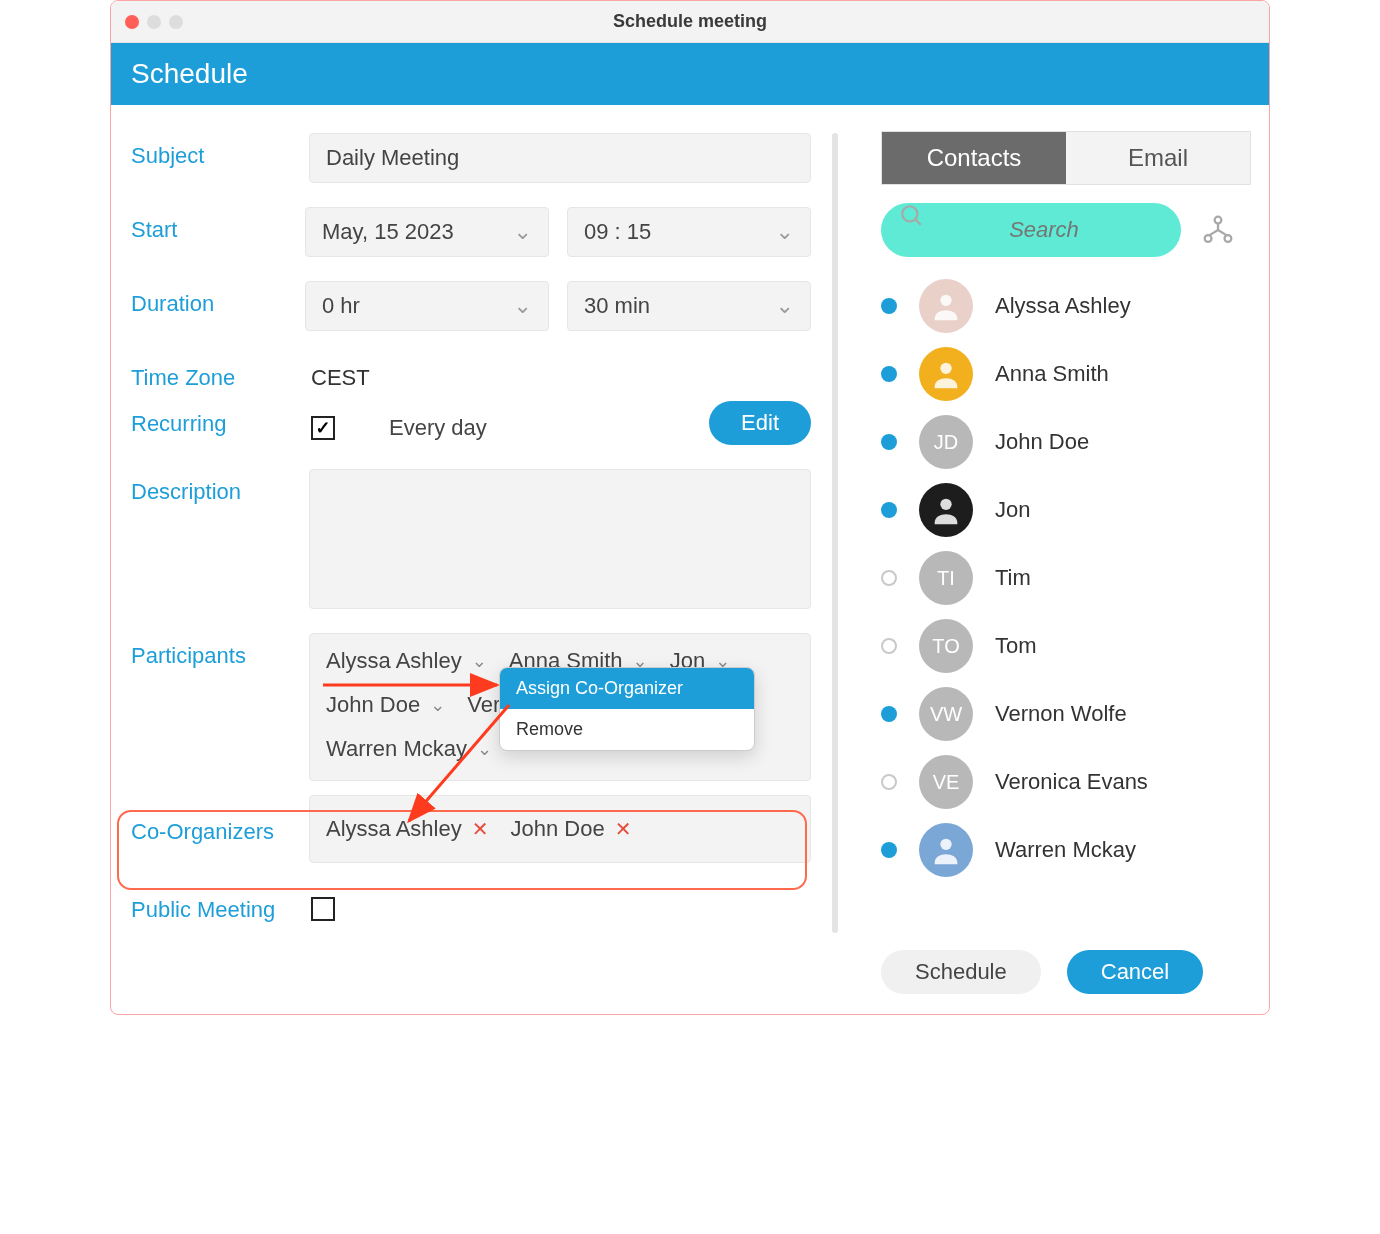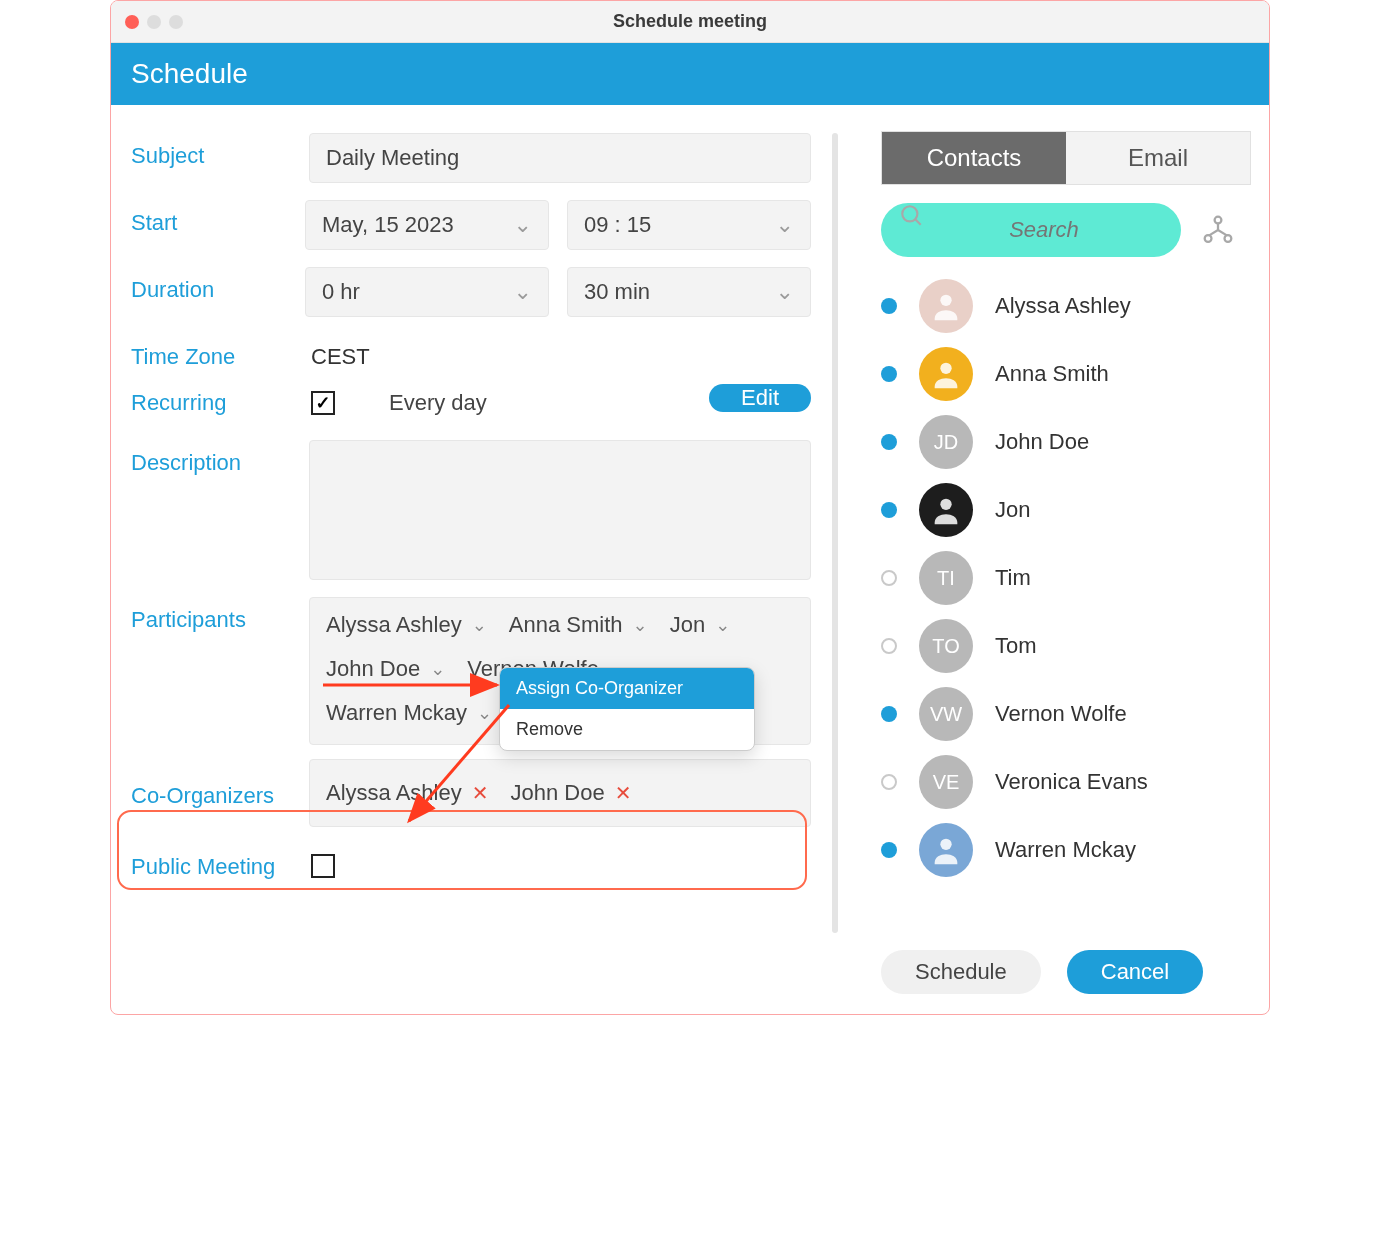--- a/index.html
+++ b/index.html
@@ -11,38 +11,38 @@
   .dot.red { background: #ff5f57; }
   .window-title { position: absolute; left: 0; right: 0; text-align: center; font-weight: 700; color: #3a3a3a; font-size: 18px; pointer-events: none; }
   .banner { height: 62px; background: #1e9ed9; display: flex; align-items: center; padding: 0 20px; }
   .banner-title { color: #fff; font-size: 28px; }
   .body { display: flex; height: calc(100% - 42px - 62px); }
   .left-col { width: 720px; padding: 28px 20px 20px 20px; position: relative; }
   .divider { width: 8px; display: flex; justify-content: center; padding-top: 28px; }
   .divider .bar { width: 6px; height: 800px; background: #e4e4e4; border-radius: 3px; }
   .right-col { flex: 1; padding: 26px 10px 12px 40px; display: flex; flex-direction: column; border-left: 2px solid #fff; }
 
-  .form-row { display: flex; align-items: flex-start; margin-bottom: 17px; }
+  .form-row { display: flex; align-items: flex-start; margin-bottom: 24px; }
   .form-row .label { width: 180px; color: #1e9ed9; font-size: 22px; padding-top: 10px; }
   .form-row .control { flex: 1; display: flex; gap: 18px; }
 
   .input-like { background: #f3f3f3; border: 1px solid #e6e6e6; border-radius: 4px; font-size: 22px; color: #444; display: flex; align-items: center; }
   .subject-input { height: 50px; width: 502px; padding: 0 16px; }
   .drop { height: 50px; padding: 0 16px; justify-content: space-between; }
   .drop .chev { color: #9a9a9a; }
   .date-box { width: 244px; }
   .time-box { width: 244px; }
   .hr-box { width: 244px; }
   .min-box { width: 244px; }
 
   .tz-text { font-size: 22px; color: #333; padding-top: 10px; }
   .checkbox { width: 24px; height: 24px; border: 2px solid #222; display: inline-flex; align-items: center; justify-content: center; font-size: 18px; margin-top: 10px; }
   .checkbox.checked::after { content: "✓"; color: #000; font-weight: bold; }
   .recurring-text { font-size: 22px; color: #444; margin-left: 36px; padding-top: 10px; }
-  .edit-btn { margin-left: auto; height: 28px; padding: 0 32px; background: #1e9ed9; color: #fff; border: none; border-radius: 22px; font-size: 22px; }
+  .edit-btn { margin-left: auto; height: 44px; padding: 0 32px; background: #1e9ed9; color: #fff; border: none; border-radius: 22px; font-size: 22px; }
 
   .description-box { width: 502px; height: 140px; background: #f3f3f3; border: 1px solid #e6e6e6; border-radius: 4px; }
 
   .participants-box { width: 502px; background: #f3f3f3; border: 1px solid #e6e6e6; border-radius: 4px; padding: 14px 16px 18px 16px; position: relative; }
   .chip-row { display: flex; flex-wrap: wrap; gap: 18px 22px; font-size: 22px; color: #444; }
   .chip { display: inline-flex; align-items: center; gap: 10px; }
   .chip .chev { color: #888; font-size: 18px; }
   .chip .rx { color: #e74c3c; font-size: 20px; }
 
   .context-menu { position: absolute; background: #fff; border: 1px solid #ccc; border-radius: 8px; box-shadow: 0 6px 18px rgba(0,0,0,.15); overflow: hidden; width: 256px; }

